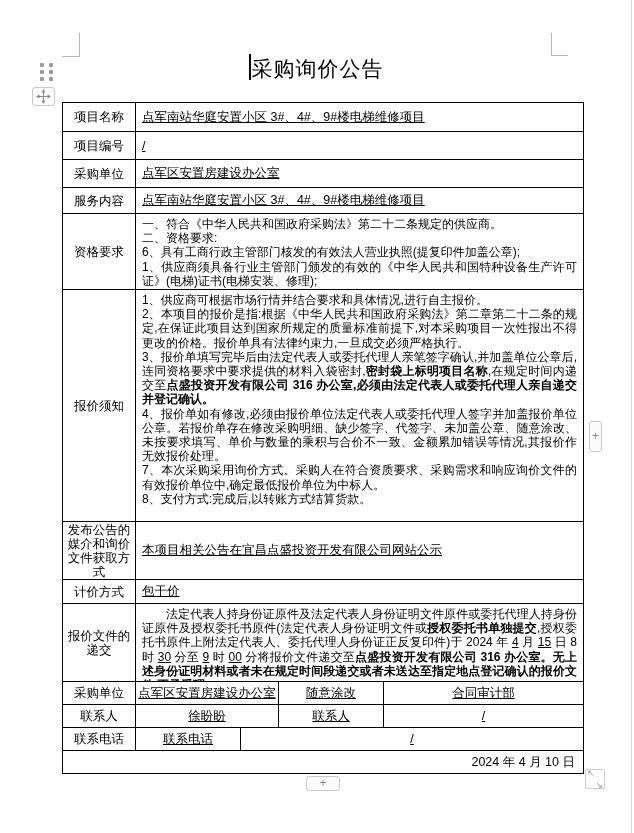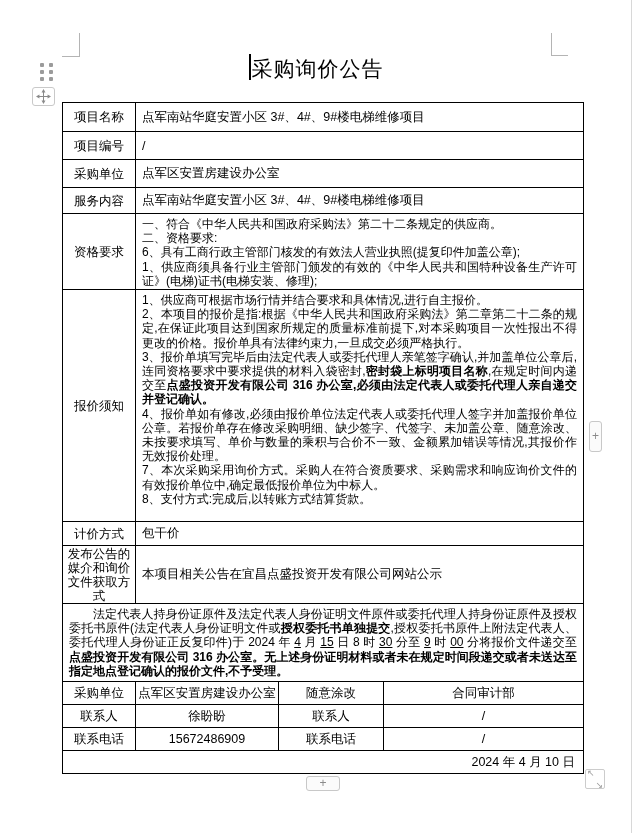--- a/index.html
+++ b/index.html
@@ -26,21 +26,21 @@
   .caret{display:inline-block;width:2px;height:26px;background:#000;vertical-align:-4px;margin-right:1px;}
   
   .tbl-wrap{position:absolute;left:55px;top:102px;width:522px;margin-left:7px;}
   .tbl{width:522px;box-sizing:border-box;border:1.5px solid #000;}
   .tr{display:flex;box-sizing:border-box;border-bottom:1.5px solid #000;}
   .tr:last-child{border-bottom:none;}
   .td{box-sizing:border-box;border-right:1.5px solid #000;overflow:hidden;}
   .tr .td:last-child{border-right:none;}
   .lbl{flex:0 0 73px;display:flex;align-items:center;justify-content:center;text-align:center;
        font-size:12.5px;line-height:14px;padding:2px 4px;}
-  .val{flex:1;display:flex;align-items:center;padding:2px 6px;font-size:12.5px;}
+  .val{flex:1;display:flex;align-items:center;padding:2px 6px;font-size:12.5px;text-decoration:underline;}
   .val.center{justify-content:center;text-align:center;padding:2px 2px;}
   .rich{flex:1;display:block;padding:3px 6px 1px 6px;font-size:12px;line-height:14.2px;
         text-align:justify;}
   .rich .para{margin:0;}
   .rich .para.indent{text-indent:2em;}
   .rich .b{font-weight:bold;}
   .rich .u{text-decoration:underline;}
   .c2{flex:0 0 143px;}
   .c3{flex:0 0 105px;}
   .h-r1{height:29px}.h-r2{height:28px}.h-r3{height:28px}.h-r4{height:26px}
@@ -131,51 +131,51 @@
         <div class="td rich">
             <div class="para"><span>1、供应商可根据市场行情并结合要求和具体情况,进行自主报价。</span></div>
             <div class="para"><span>2、本项目的报价是指:根据《中华人民共和国政府采购法》第二章第二十二条的规定,在保证此项目达到国家所规定的质量标准前提下,对本采购项目一次性报出不得更改的价格。报价单具有法律约束力,一旦成交必须严格执行。</span></div>
             <div class="para"><span>3、报价单填写完毕后由法定代表人或委托代理人亲笔签字确认,并加盖单位公章后,连同资格要求中要求提供的材料入袋密封,</span><span class="b">密封袋上标明项目名称</span><span>,在规定时间内递交至</span><span class="b">点盛投资开发有限公司 316 办公室,必须由法定代表人或委托代理人亲自递交并登记确认。</span></div>
             <div class="para"><span>4、报价单如有修改,必须由报价单位法定代表人或委托代理人签字并加盖报价单位公章。若报价单存在修改采购明细、缺少签字、代签字、未加盖公章、随意涂改、未按要求填写、单价与数量的乘积与合价不一致、金额累加错误等情况,其报价作无效报价处理。</span></div>
             <div class="para"><span>7、本次采购采用询价方式。采购人在符合资质要求、采购需求和响应询价文件的有效报价单位中,确定最低报价单位为中标人。</span></div>
             <div class="para"><span>8、支付方式:完成后,以转账方式结算货款。</span></div>
           </div>
       </div>
 
+      <div class="tr h-media">
+        <div class="td lbl">发布公告的媒介和询价文件获取方式</div>
+        <div class="td val">本项目相关公告在宜昌点盛投资开发有限公司网站公示</div>
+      </div>
+
       <div class="tr h-price">
         <div class="td lbl">计价方式</div>
         <div class="td val">包干价</div>
       </div>
 
-      <div class="tr h-media">
-        <div class="td lbl">发布公告的媒介和询价文件获取方式</div>
-        <div class="td val">本项目相关公告在宜昌点盛投资开发有限公司网站公示</div>
-      </div>
-
       <div class="tr h-submit">
+        <div class="td lbl">报价文件的递交</div>
         <div class="td rich">
             <div class="para indent"><span>法定代表人持身份证原件及法定代表人身份证明文件原件或委托代理人持身份证原件及授权委托书原件(法定代表人身份证明文件或</span><span class="b">授权委托书单独提交</span><span>,授权委托书原件上附法定代表人、委托代理人身份证正反复印件)于 2024 年 </span><span class="u">4</span><span> 月 </span><span class="u">15</span><span> 日 8 时 </span><span class="u">30</span><span> 分至 </span><span class="u">9</span><span> 时 </span><span class="u">00</span><span> 分将报价文件递交至</span><span class="b">点盛投资开发有限公司 316 办公室。无上述身份证明材料或者未在规定时间段递交或者未送达至指定地点登记确认的报价文件,不予受理。</span></div>
           </div>
       </div>
 
       <div class="tr h-contact">
         <div class="td lbl">采购单位</div>
         <div class="td val center c2">点军区安置房建设办公室</div>
         <div class="td val center c3">随意涂改</div>
         <div class="td val center">合同审计部</div>
       </div>
       <div class="tr h-contact">
         <div class="td lbl">联系人</div>
         <div class="td val center c2">徐盼盼</div>
         <div class="td val center c3">联系人</div>
         <div class="td val center">/</div>
       </div>
       <div class="tr h-contact">
         <div class="td lbl">联系电话</div>
-        <div class="td val center c2">15672486909</div>
         <div class="td val center c3">联系电话</div>
         <div class="td val center">/</div>
       </div>
 
       <div class="tr h-date">
         <div class="td date-cell">2024 年 4 月 10 日</div>
       </div>
 
     </div>
 

